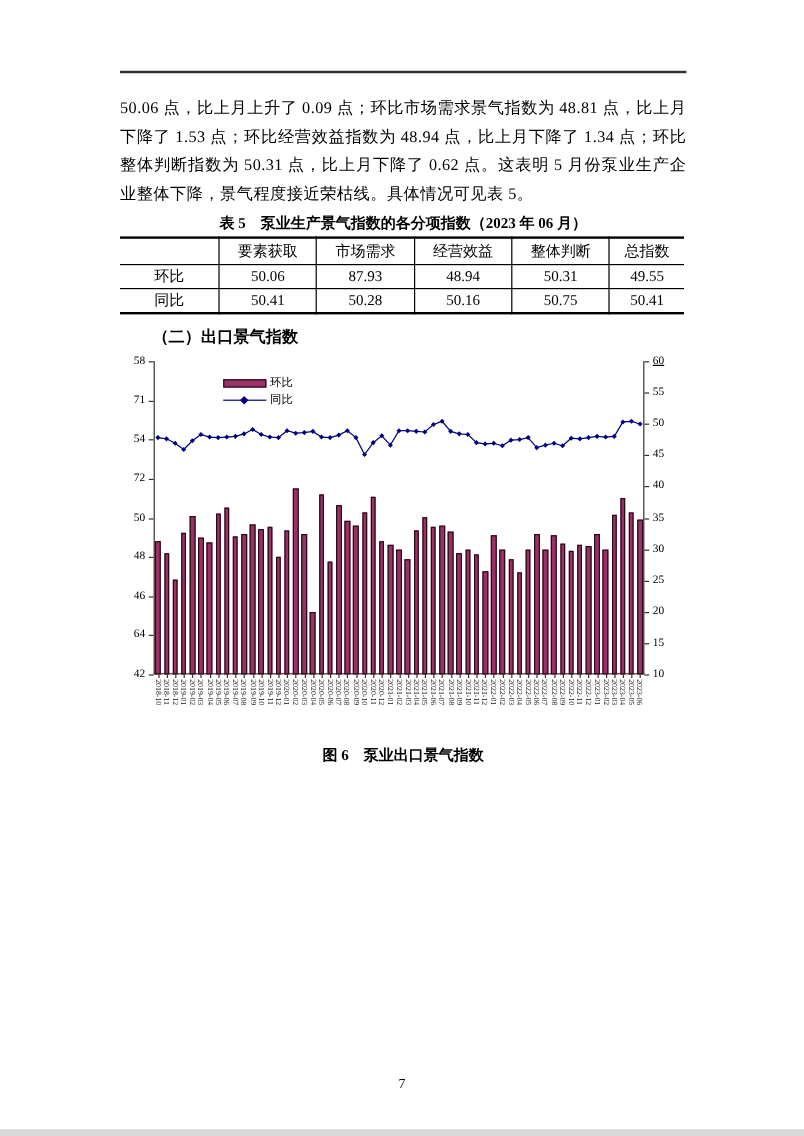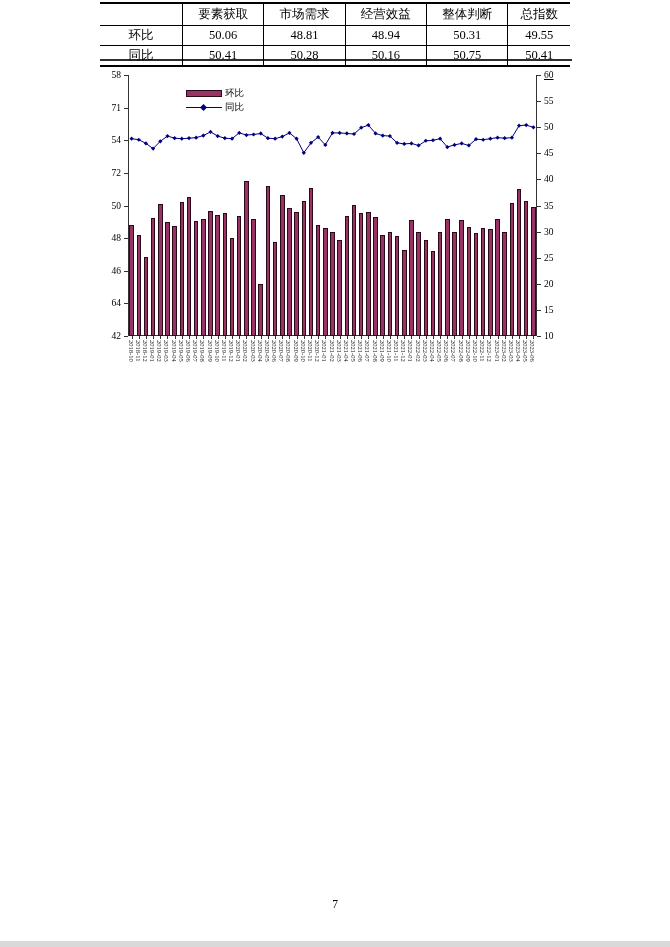--- a/index.html
+++ b/index.html
@@ -38,53 +38,56 @@
   .page-number{position:absolute;left:0;right:0;top:898px;text-align:center;font-size:11.5px;}
   .bottom-edge{position:absolute;left:0;right:0;bottom:0;height:6px;background:#d9d9d9;}
 </style>
 </head>
 <body>
 
 <div class="page">
   <div class="header-rule"></div>
   <div class="content">
 
-
+    <p class="body p1">50.06 点，比上月上升了 0.09 点；环比市场需求景气指数为 48.81 点，比上月下降了 1.53 点；环比经营效益指数为 48.94 点，比上月下降了 1.34 点；环比整体判断指数为 50.31 点，比上月下降了 0.62 点。这表明 5 月份泵业生产企业整体下降，景气程度接近荣枯线。具体情况可见表 5。</p>
+
+    <div class="table-title">表 5　泵业生产景气指数的各分项指数（2023 年 06 月）</div>
 
     <table>
       <thead>
         <tr>
           <th></th>
           <th>要素获取</th>
           <th>市场需求</th>
           <th>经营效益</th>
           <th>整体判断</th>
           <th>总指数</th>
         </tr>
       </thead>
       <tbody>
         <tr>
           <td>环比</td>
           <td>50.06</td>
-          <td>48.81</td>
+          <td>87.93</td>
           <td>48.94</td>
           <td>50.31</td>
           <td>49.55</td>
         </tr>
         <tr>
           <td>同比</td>
           <td>50.41</td>
           <td>50.28</td>
           <td>50.16</td>
           <td>50.75</td>
           <td>50.41</td>
         </tr>
       </tbody>
     </table>
 
+    <div class="section-heading">（二）出口景气指数</div>
 
 
     <div class="chart" id="chart">
       <div class="legend">
         <div class="legend-row">
           <span class="sw-bar"></span>
           <span>环比</span>
         </div>
         <div class="legend-row">
           <span class="sw-line">
@@ -361,18 +364,19 @@
           <path d="M 362.35964912280696 61.584000000000024 L 364.459649122807 63.684000000000026 L 362.35964912280696 65.78400000000002 L 360.25964912280693 63.684000000000026 Z" fill="#000080"></path>
           <path d="M 369.5350877192982 60.54 L 371.6350877192982 62.64 L 369.5350877192982 64.74 L 367.43508771929817 62.64 Z" fill="#000080"></path>
           <path d="M 376.7105263157894 61.062 L 378.81052631578945 63.162 L 376.7105263157894 65.262 L 374.6105263157894 63.162 Z" fill="#000080"></path>
           <path d="M 383.88596491228066 60.54 L 385.9859649122807 62.64 L 383.88596491228066 64.74 L 381.78596491228063 62.64 Z" fill="#000080"></path>
           <path d="M 391.0614035087719 48.53400000000001 L 393.1614035087719 50.634000000000015 L 391.0614035087719 52.734000000000016 L 388.96140350877187 50.634000000000015 Z" fill="#000080"></path>
           <path d="M 398.2368421052631 48.012000000000015 L 400.33684210526314 50.112000000000016 L 398.2368421052631 52.21200000000002 L 396.1368421052631 50.112000000000016 Z" fill="#000080"></path>
           <path d="M 405.41228070175436 50.20440000000001 L 407.5122807017544 52.30440000000001 L 405.41228070175436 54.40440000000001 L 403.31228070175433 52.30440000000001 Z" fill="#000080"></path>
         </svg>
       </div>
 
+    <div class="figure-caption">图 6　泵业出口景气指数</div>
 
   </div>
 
   <div class="page-number">7</div>
   <div class="bottom-edge"></div>
 </div>
 
 </body></html>

